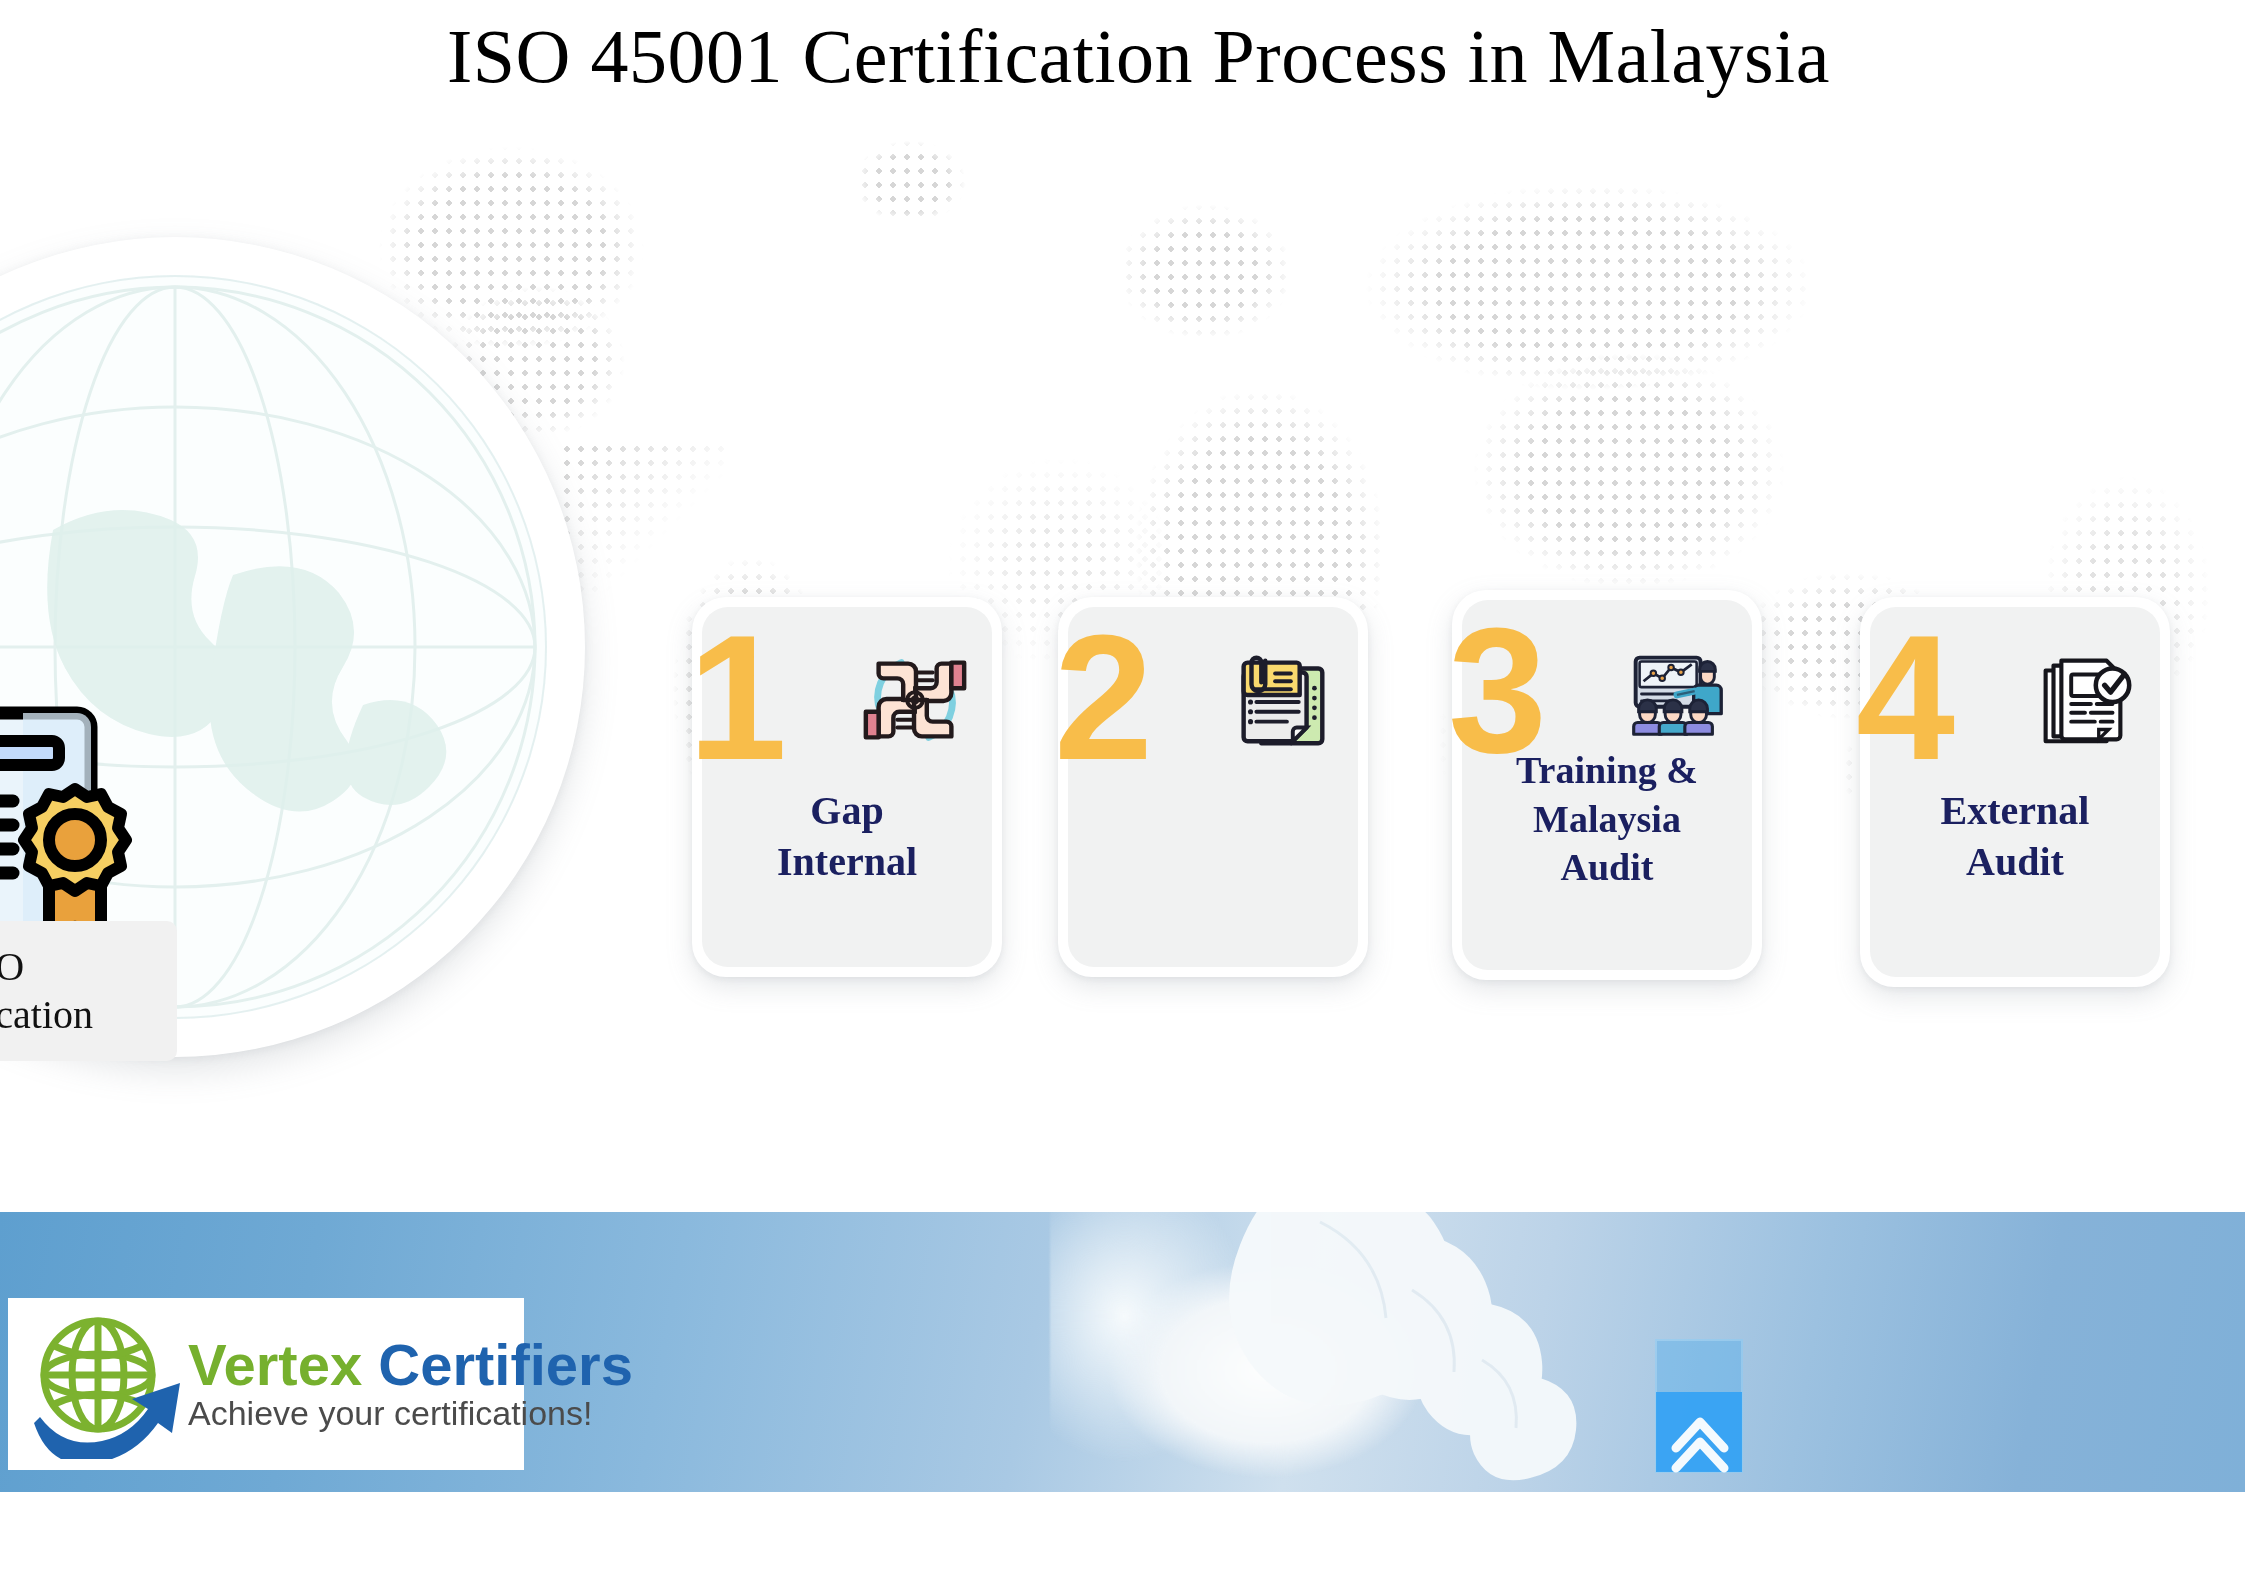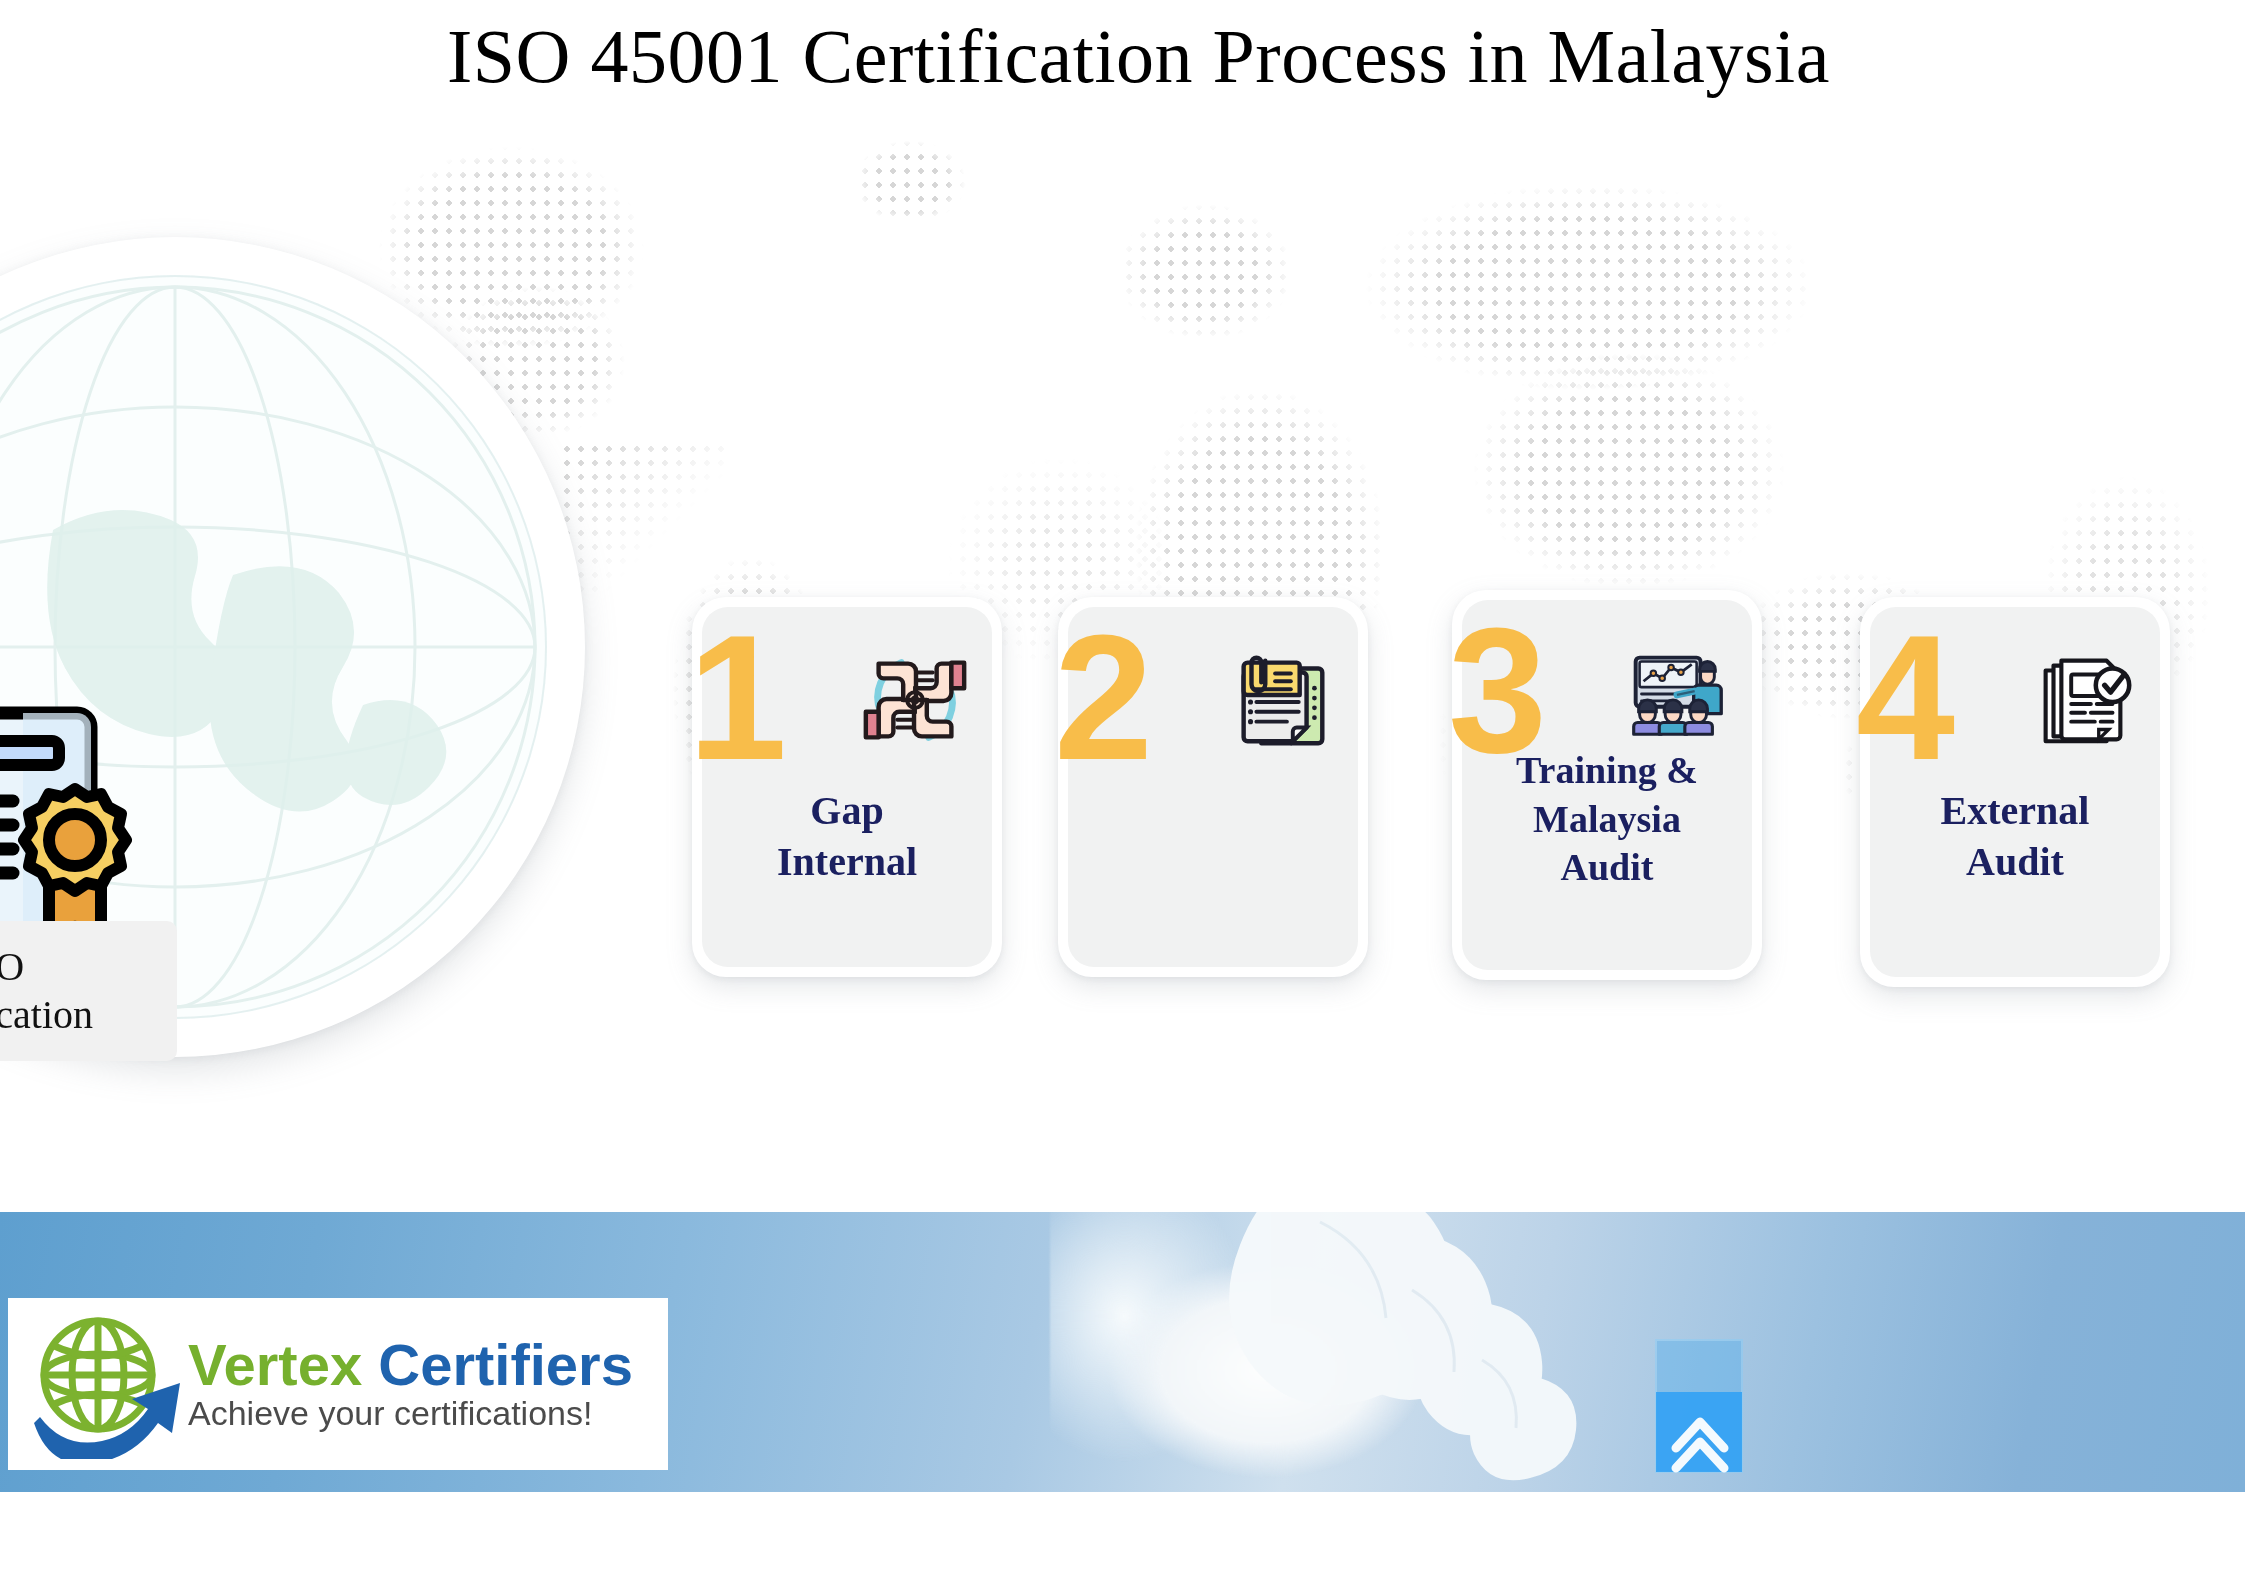--- a/index.html
+++ b/index.html
@@ -202,21 +202,21 @@
     top: 118px;
     width: 120px;
     height: 150px;
     z-index: 3;
   }
 
   #logo {
     position: absolute;
     left: 8px;
     top: 1298px;
-    width: 660px;
+    width: 516px;
     height: 172px;
     background: #ffffff;
     display: flex;
     align-items: center;
     padding: 8px 14px;
     z-index: 6;
   }
   #logo-mark { width: 160px; height: 150px; flex: 0 0 auto; }
   #logo-text { margin-left: 6px; }
   #logo-word {

